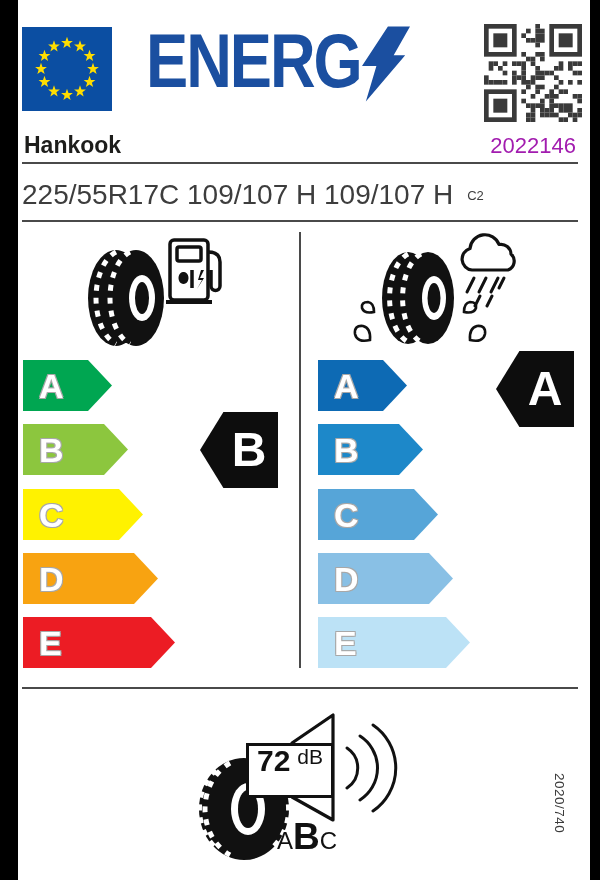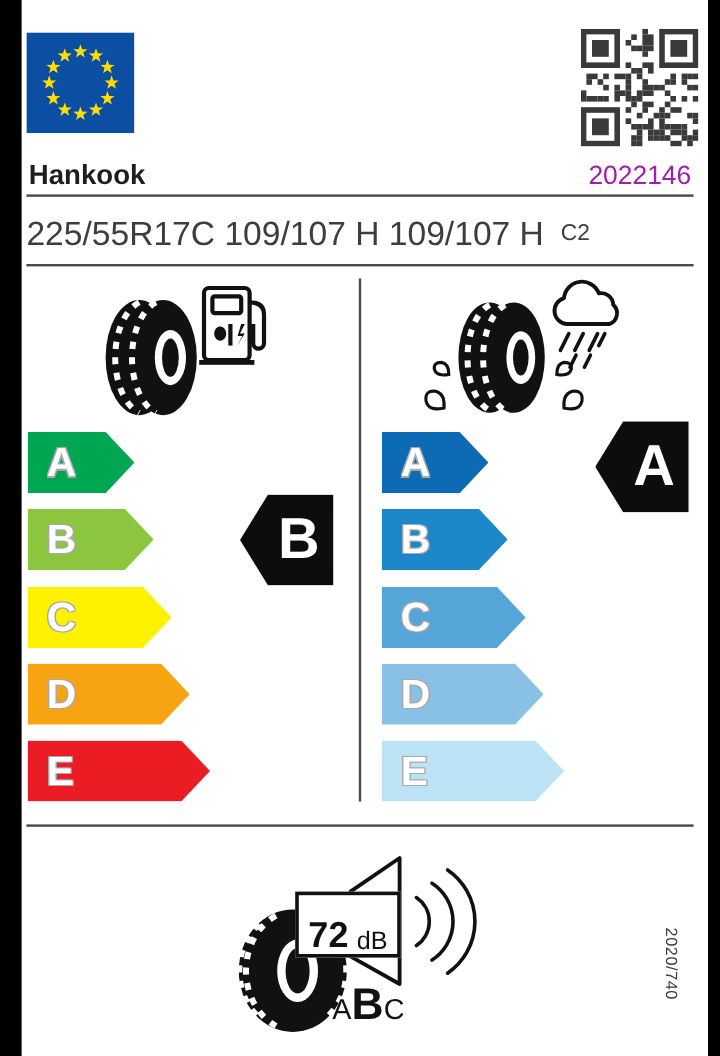--- a/index.html
+++ b/index.html
@@ -24,21 +24,21 @@
   
   .brand{position:absolute;left:24px;top:132px;font-size:23px;font-weight:bold;color:#1d1d1b;}
   .model-id{position:absolute;right:24px;top:133px;font-size:22px;color:#a21caf;}
   .hline{position:absolute;left:22px;width:556px;height:2px;background:#4a4a4a;}
   .hline.l1{top:162px;}
   .hline.l2{top:220px;}
   .hline.l3{top:687px;}
 
   
   .size-row{position:absolute;left:22px;top:179px;font-size:28px;color:#3d3d3d;display:flex;align-items:center;}
-  .size-class{font-size:19px;margin-left:14px;color:#3d3d3d;}
+  .size-class{font-size:13px;margin-left:14px;color:#3d3d3d;}
 
   
   .vdivider{position:absolute;left:299px;top:232px;width:2px;height:436px;background:#4a4a4a;}
   .icon-group{position:absolute;}
   .icons-fuel{left:80px;top:230px;}
   .icons-wet{left:352px;top:228px;}
 
   
   .arrow{
     position:absolute;height:51px;
@@ -66,21 +66,21 @@
   }
   .pointer span{font-size:48px;font-weight:bold;color:#fff;margin-left:20px;line-height:1;}
   .pointer.fuel{left:200px;top:412px;}
   .pointer.wet{left:496px;top:351px;}
 
   
   .noise-tire{position:absolute;left:196px;top:756px;}
   .horn-svg{position:absolute;left:240px;top:700px;}
   .db-box{
     position:absolute;left:246px;top:743px;width:88px;height:55px;background:#fff;
-    border:3px solid #111;box-sizing:border-box;display:flex;align-items:flex-end;justify-content:center;gap:7px;
+    border:3px solid #111;box-sizing:border-box;display:flex;align-items:flex-start;justify-content:center;gap:7px;
   }
   .db-value{font-size:30px;font-weight:bold;color:#111;line-height:1;}
   .db-unit{font-size:21px;color:#111;line-height:1;}
   .noise-class{
     position:absolute;left:262px;top:818px;width:90px;display:flex;align-items:baseline;justify-content:center;
     color:#111;
   }
   .noise-class .sm{font-size:24px;}
   .noise-class .lg{font-size:37px;font-weight:bold;line-height:1;}
 
@@ -108,20 +108,26 @@
         <polygon points="58.00,58.32 59.47,62.49 63.90,62.60 60.38,65.29 61.64,69.53 58.00,67.02 54.36,69.53 55.62,65.29 52.10,62.60 56.53,62.49"></polygon>
         <polygon points="45.00,61.80 46.47,65.98 50.90,66.08 47.38,68.77 48.64,73.02 45.00,70.50 41.36,73.02 42.62,68.77 39.10,66.08 43.53,65.98"></polygon>
         <polygon points="32.00,58.32 33.47,62.49 37.90,62.60 34.38,65.29 35.64,69.53 32.00,67.02 28.36,69.53 29.62,65.29 26.10,62.60 30.53,62.49"></polygon>
         <polygon points="22.48,48.80 23.95,52.98 28.38,53.08 24.86,55.77 26.13,60.02 22.48,57.50 18.84,60.02 20.11,55.77 16.59,53.08 21.01,52.98"></polygon>
         <polygon points="19.00,35.80 20.47,39.98 24.90,40.08 21.38,42.77 22.64,47.02 19.00,44.50 15.36,47.02 16.62,42.77 13.10,40.08 17.53,39.98"></polygon>
         <polygon points="22.48,22.80 23.95,26.98 28.38,27.08 24.86,29.77 26.13,34.02 22.48,31.50 18.84,34.02 20.11,29.77 16.59,27.08 21.01,26.98"></polygon>
         <polygon points="32.00,13.28 33.47,17.46 37.90,17.57 34.38,20.26 35.64,24.50 32.00,21.98 28.36,24.50 29.62,20.26 26.10,17.57 30.53,17.46"></polygon>
       </g>
   </svg>
 
+  <div class="energ-wrap">
+    <div class="energ-text">ENERG</div>
+    <svg class="bolt-icon" width="48" height="76" viewBox="0 0 50 78">
+      <polygon points="27,0 50,0 33,30 45,30 4,78 15,41 0,41" fill="#1b4fa0"></polygon>
+    </svg>
+  </div>
 
   <svg class="qr" width="98" height="98" viewBox="0 0 98 98">
     <rect x="0" y="0" width="98" height="98" fill="#fff"></rect>
     <g id="qr-modules" fill="#3a3a3a">
         <rect x="51.33" y="0.00" width="4.67" height="4.67"></rect>
         <rect x="42.00" y="4.67" width="4.67" height="4.67"></rect>
         <rect x="51.33" y="4.67" width="4.67" height="4.67"></rect>
         <rect x="56.00" y="4.67" width="4.67" height="4.67"></rect>
         <rect x="37.33" y="9.33" width="4.67" height="4.67"></rect>
         <rect x="51.33" y="9.33" width="4.67" height="4.67"></rect>

